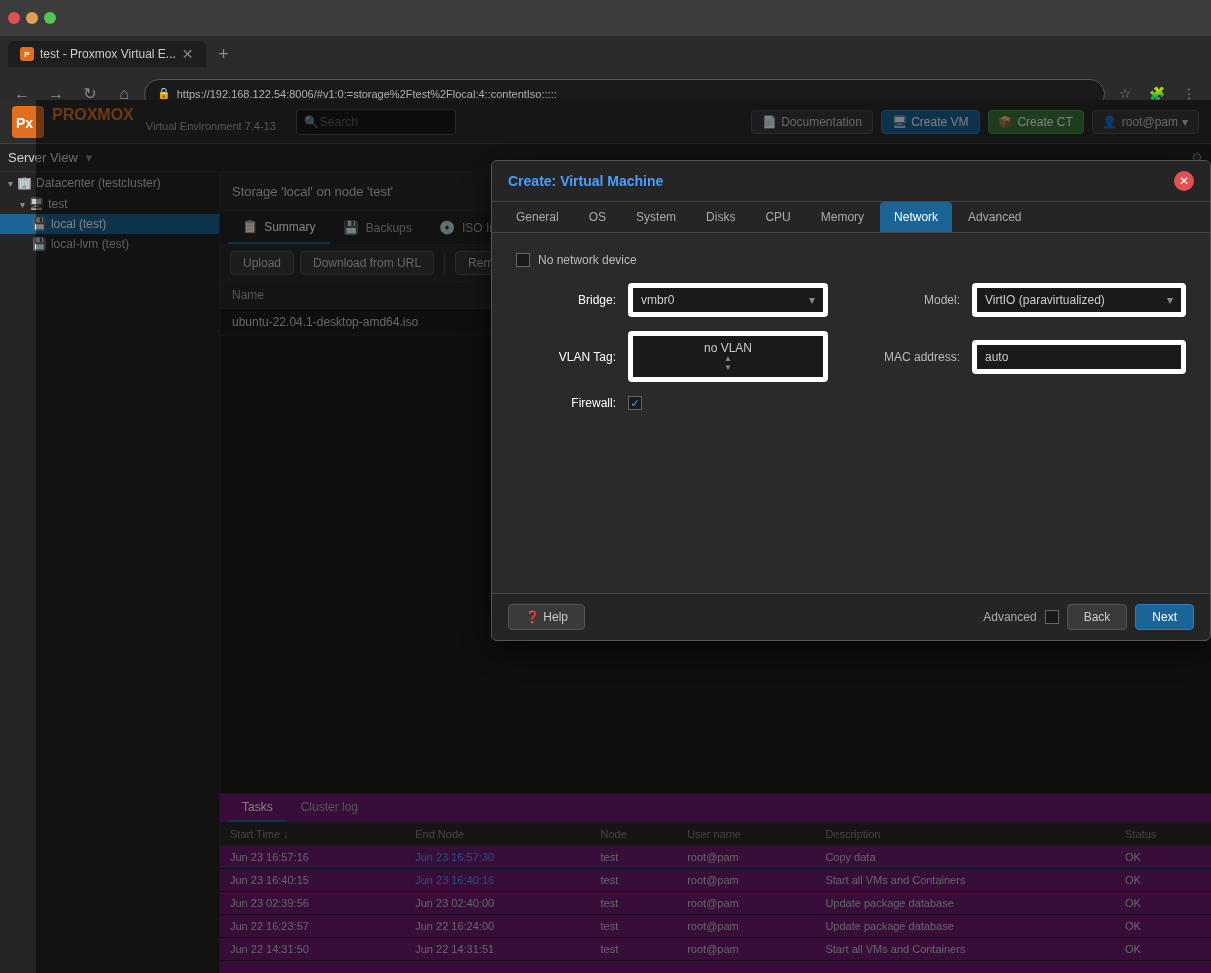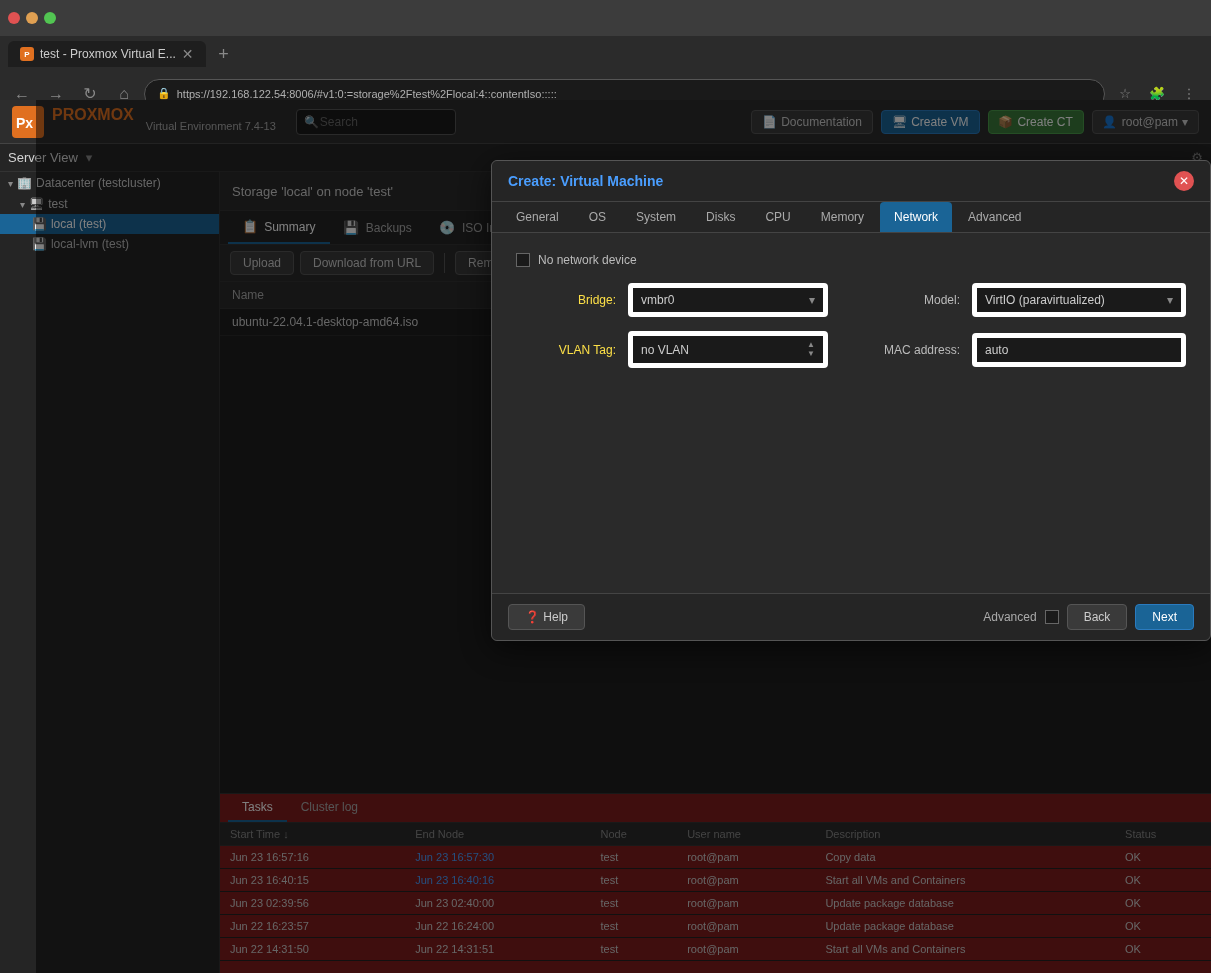--- a/index.html
+++ b/index.html
@@ -319,21 +319,21 @@
     }
     table td {
       padding: 6px 12px;
       font-size: 12px;
       color: #ccc;
       border-bottom: 1px solid #2a2a2a;
     }
 
     
     .tasks-bar {
-      background: #7f1d1d;
+      background: #701a75;
       border-top: 1px solid #333;
       height: 180px;
       display: flex;
       flex-direction: column;
     }
     .tasks-tabs {
       display: flex;
       border-bottom: 1px solid #333;
       padding: 0 8px;
     }
@@ -444,21 +444,21 @@
     }
     .form-row {
       display: flex;
       align-items: center;
       margin-bottom: 14px;
       gap: 12px;
     }
     .form-label {
       width: 100px;
       text-align: right;
-      color: #fde047;
+      color: #ffffff;
       font-size: 12px;
       flex-shrink: 0;
     }
     .form-control {
       flex: 1;
       background: #1a1a1a;
       border: 5px solid #ffffff;
       border-radius: 4px;
       padding: 5px 8px;
       color: #ccc;
@@ -469,20 +469,21 @@
     .form-select {
       display: flex;
       align-items: center;
       justify-content: space-between;
     }
     .form-select-arrow { color: #888; }
     .form-spinbox {
       display: flex;
       align-items: center;
       justify-content: space-between;
+      flex-direction: column;
     }
     .spinbox-arrows {
       display: flex;
       flex-direction: column;
       gap: 1px;
     }
     .spinbox-arrow {
       font-size: 8px; color: #888; cursor: pointer;
       line-height: 1;
     }
@@ -822,20 +823,24 @@
             <span class="spinbox-arrow">▲</span>
             <span class="spinbox-arrow">▼</span>
           </div>
         </div>
         <span class="right-form-label">MAC address:</span>
         <div class="form-control" style="flex:1;">
           <span>auto</span>
         </div>
       </div>
 
+      <div class="form-row">
+        <span class="form-label">Firewall:</span>
+        <div class="form-checkbox" style="color:#4a9eff;">✓</div>
+      </div>
     </div>
     <div class="modal-footer">
       <div class="footer-left">
         <button class="footer-btn">
           <span>❓</span>
           <span>Help</span>
         </button>
       </div>
       <div class="footer-right">
         <span class="advanced-label">Advanced</span>

